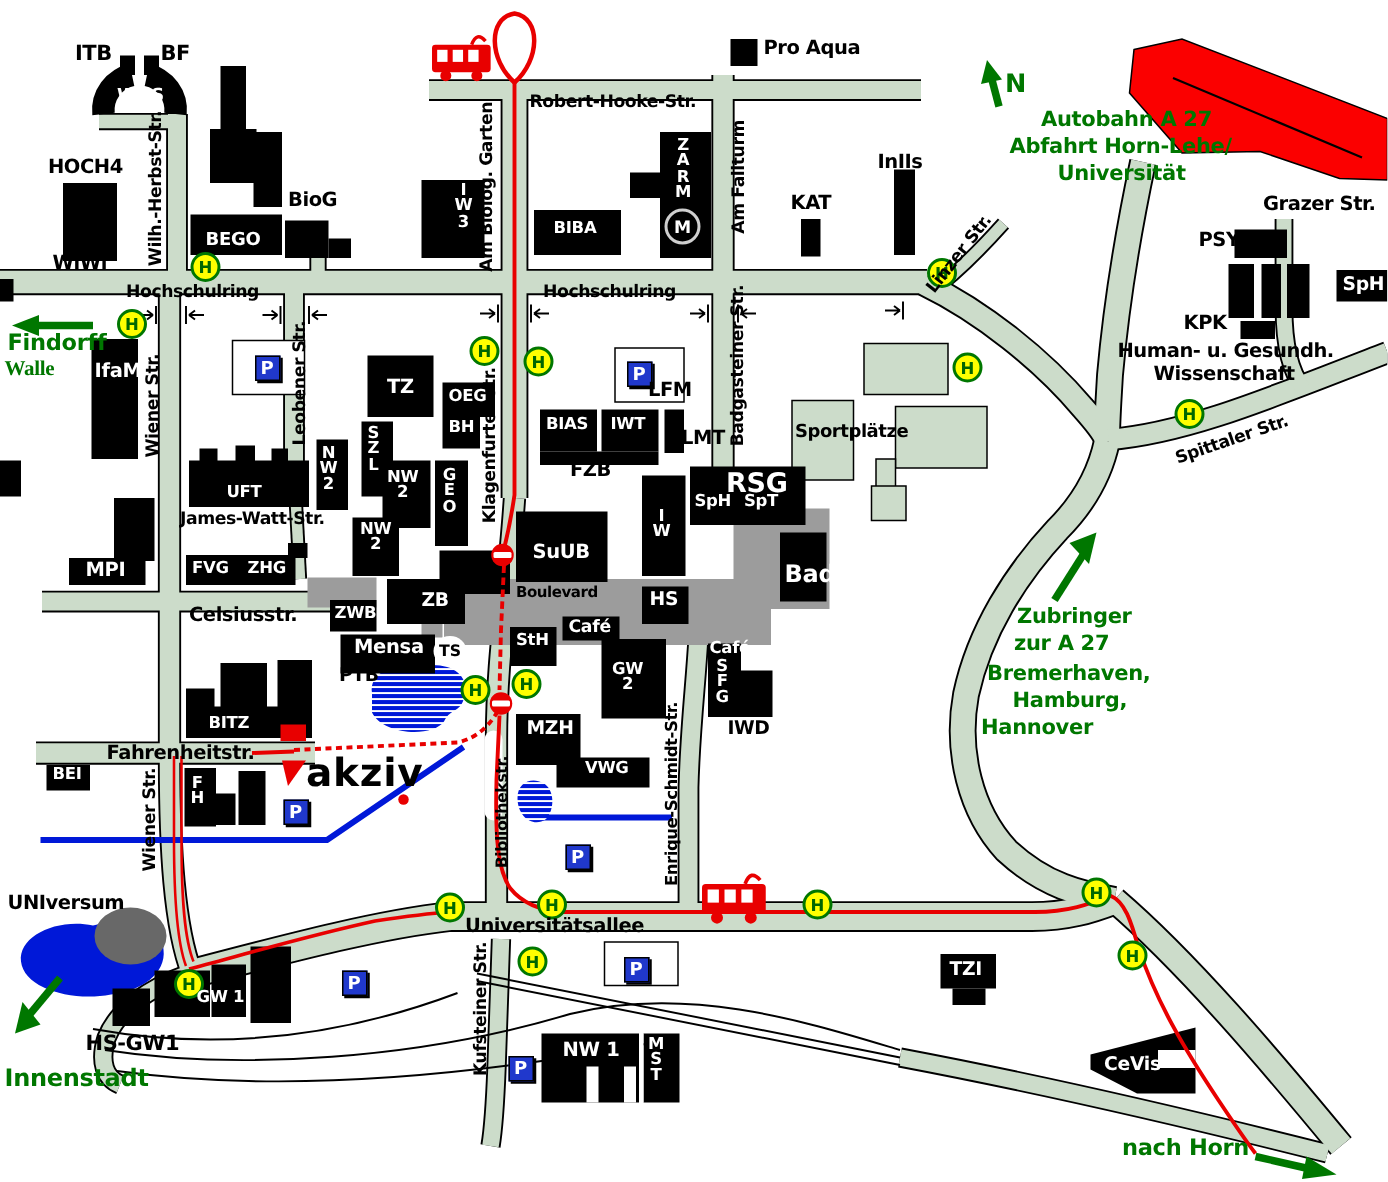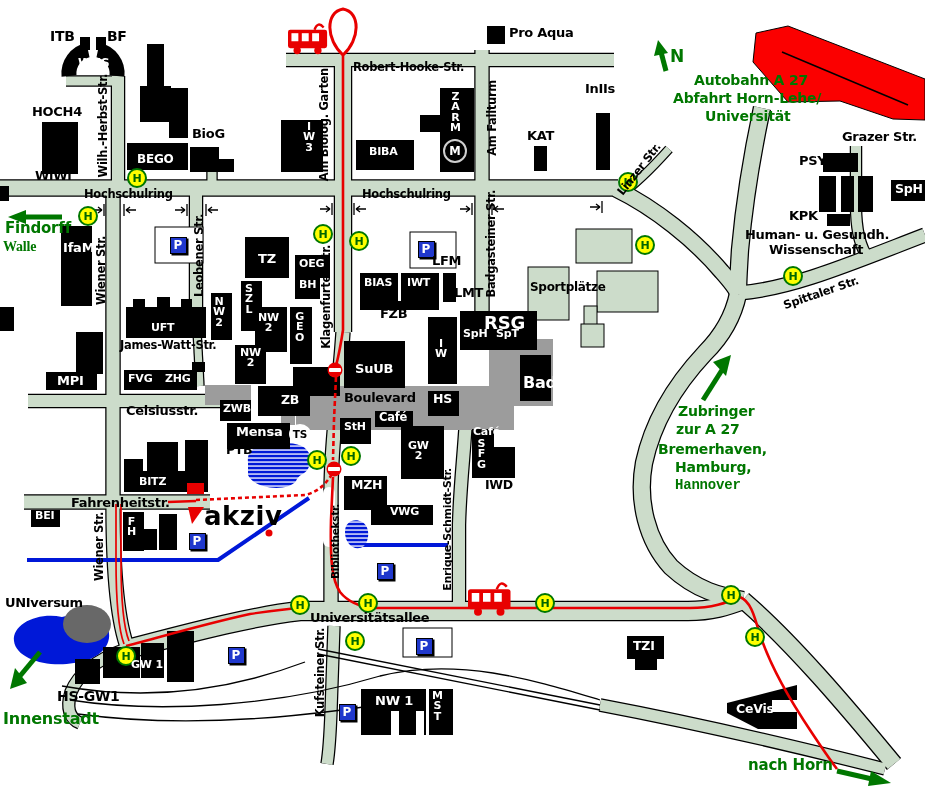--- a/index.html
+++ b/index.html
@@ -312,21 +312,21 @@
 <div class="tscirc">TS</div>
 <div class="mcirc">M</div>
 <div class="lbl st" style="left: 84px; top: 189px;">Hochschulring</div>
     <div class="lbl st" style="left: 362px; top: 189px;">Hochschulring</div>
     <div class="lbl st" style="left: 353px; top: 62px;">Robert-Hooke-Str.</div>
     <div class="lbl st" style="left: 842px; top: 130px; font-size: 13px;">Grazer Str.</div>
     <div class="lbl st" style="left: 120px; top: 340px;">James-Watt-Str.</div>
     <div class="lbl st" style="left: 126px; top: 404px; font-size: 13px;">Celsiusstr.</div>
     <div class="lbl st" style="left: 71px; top: 496px; font-size: 13px;">Fahrenheitstr.</div>
     <div class="lbl st" style="left: 310px; top: 611px; font-size: 13px;">Universitätsallee</div>
-    <div class="lbl st" style="left: 344px; top: 391px; font-size: 13px;">Boulevard</div>
+    <div class="lbl st" style="left: 344px; top: 391px; font-size: 10px;">Boulevard</div>
     <div class="lbl stv" style="left: 98px; top: 74px;">Wilh.-Herbst-Str.</div>
     <div class="lbl stv" style="left: 319px; top: 68px;">Am Biolog. Garten</div>
     <div class="lbl stv" style="left: 487px; top: 80px;">Am Fallturm</div>
     <div class="lbl stv" style="left: 486px; top: 190px;">Badgasteiner Str.</div>
     <div class="lbl stv" style="left: 96px; top: 236px;">Wiener Str.</div>
     <div class="lbl stv" style="left: 94px; top: 512px;">Wiener Str.</div>
     <div class="lbl stv" style="left: 194px; top: 214px;">Leobener Str.</div>
     <div class="lbl stv" style="left: 321px; top: 245px;">Klagenfurter Str.</div>
     <div class="lbl stv" style="left: 330px; top: 504px; font-size: 10.5px;">Bibliothekstr.</div>
     <div class="lbl stv" style="left: 442px; top: 468px; font-size: 11px;">Enrique-Schmidt-Str.</div>
@@ -399,21 +399,21 @@
     <div class="lbl bw" style="left: 633px; top: 640px; font-size: 12.5px;">TZI</div>
     <div class="lbl bw" style="left: 736px; top: 703px; font-size: 12.5px;">CeVis</div>
     <div class="lbl bw" style="left: 895px; top: 183px; font-size: 12.5px;">SpH</div>
     <div class="lbl blk" style="left: 50px; top: 29px; font-size: 14px;">ITB</div>
     <div class="lbl blk" style="left: 107px; top: 29px; font-size: 14px;">BF</div>
     <div class="lbl blk" style="left: 32px; top: 105px; font-size: 13px;">HOCH4</div>
     <div class="lbl blk" style="left: 35px; top: 169px; font-size: 13px;">WiWi</div>
     <div class="lbl blk" style="left: 192px; top: 127px; font-size: 13px;">BioG</div>
     <div class="lbl blk" style="left: 509px; top: 26px; font-size: 13px;">Pro Aqua</div>
     <div class="lbl blk" style="left: 527px; top: 129px; font-size: 13px;">KAT</div>
-    <div class="lbl blk" style="left: 585px; top: 82px; font-size: 13px;">InIIs</div>
+    <div class="lbl blk" style="left: 585px; top: 102px; font-size: 13px;">InIIs</div>
     <div class="lbl blk" style="left: 799px; top: 154px; font-size: 13px;">PSY</div>
     <div class="lbl blk" style="left: 789px; top: 209px; font-size: 13px;">KPK</div>
     <div class="lbl blk" style="left: 745px; top: 228px; font-size: 13px;">Human- u. Gesundh.</div>
     <div class="lbl blk" style="left: 769px; top: 243px; font-size: 13px;">Wissenschaft</div>
     <div class="lbl blk" style="left: 432px; top: 254px; font-size: 13px;">LFM</div>
     <div class="lbl blk" style="left: 454px; top: 286px; font-size: 13px; text-align: center;">LMT</div>
     <div class="lbl blk" style="left: 380px; top: 307px; font-size: 13px;">FZB</div>
     <div class="lbl blk" style="left: 530px; top: 281px; font-size: 12px;">Sportplätze</div>
     <div class="lbl blk" style="left: 485px; top: 479px; font-size: 12.5px;">IWD</div>
     <div class="lbl blk" style="left: 226px; top: 444px; font-size: 12.5px;">PTB</div>
@@ -423,21 +423,21 @@
     <div class="lbl grn" style="left: 5px; top: 221px; font-size: 15px;">Findorff</div>
     <div class="lbl grn" style="left: 3px; top: 240px; font-size: 14px; font-family: Liberation Serif, serif;">Walle</div>
     <div class="lbl grn" style="left: 670px; top: 48px; font-size: 17px;">N</div>
     <div class="lbl grn" style="left: 694px; top: 73px;">Autobahn A 27</div>
     <div class="lbl grn" style="left: 673px; top: 91px;">Abfahrt Horn-Lehe/</div>
     <div class="lbl grn" style="left: 705px; top: 109px;">Universität</div>
     <div class="lbl grn" style="left: 678px; top: 404px;">Zubringer</div>
     <div class="lbl grn" style="left: 676px; top: 422px;">zur A 27</div>
     <div class="lbl grn" style="left: 658px; top: 442px;">Bremerhaven,</div>
     <div class="lbl grn" style="left: 675px; top: 460px;">Hamburg,</div>
-    <div class="lbl grn" style="left: 675px; top: 478px; font-family: Liberation Mono, monospace;">Hannover</div>
+    <div class="lbl grn" style="left: 654px; top: 478px;">Hannover</div>
     <div class="lbl grn" style="left: 3px; top: 711px; font-size: 16px;">Innenstadt</div>
     <div class="lbl grn" style="left: 748px; top: 758px; font-size: 15px;">nach Horn</div>
     <div class="hstop" style="left: 127px; top: 168px;">H</div>
     <div class="hstop" style="left: 78px; top: 206px;">H</div>
     <div class="hstop" style="left: 618px; top: 172px;">H</div>
     <div class="hstop" style="left: 313px; top: 224px;">H</div>
     <div class="hstop" style="left: 349px; top: 231px;">H</div>
     <div class="hstop" style="left: 635px; top: 235px;">H</div>
     <div class="hstop" style="left: 783px; top: 266px;">H</div>
     <div class="hstop" style="left: 307px; top: 450px;">H</div>

